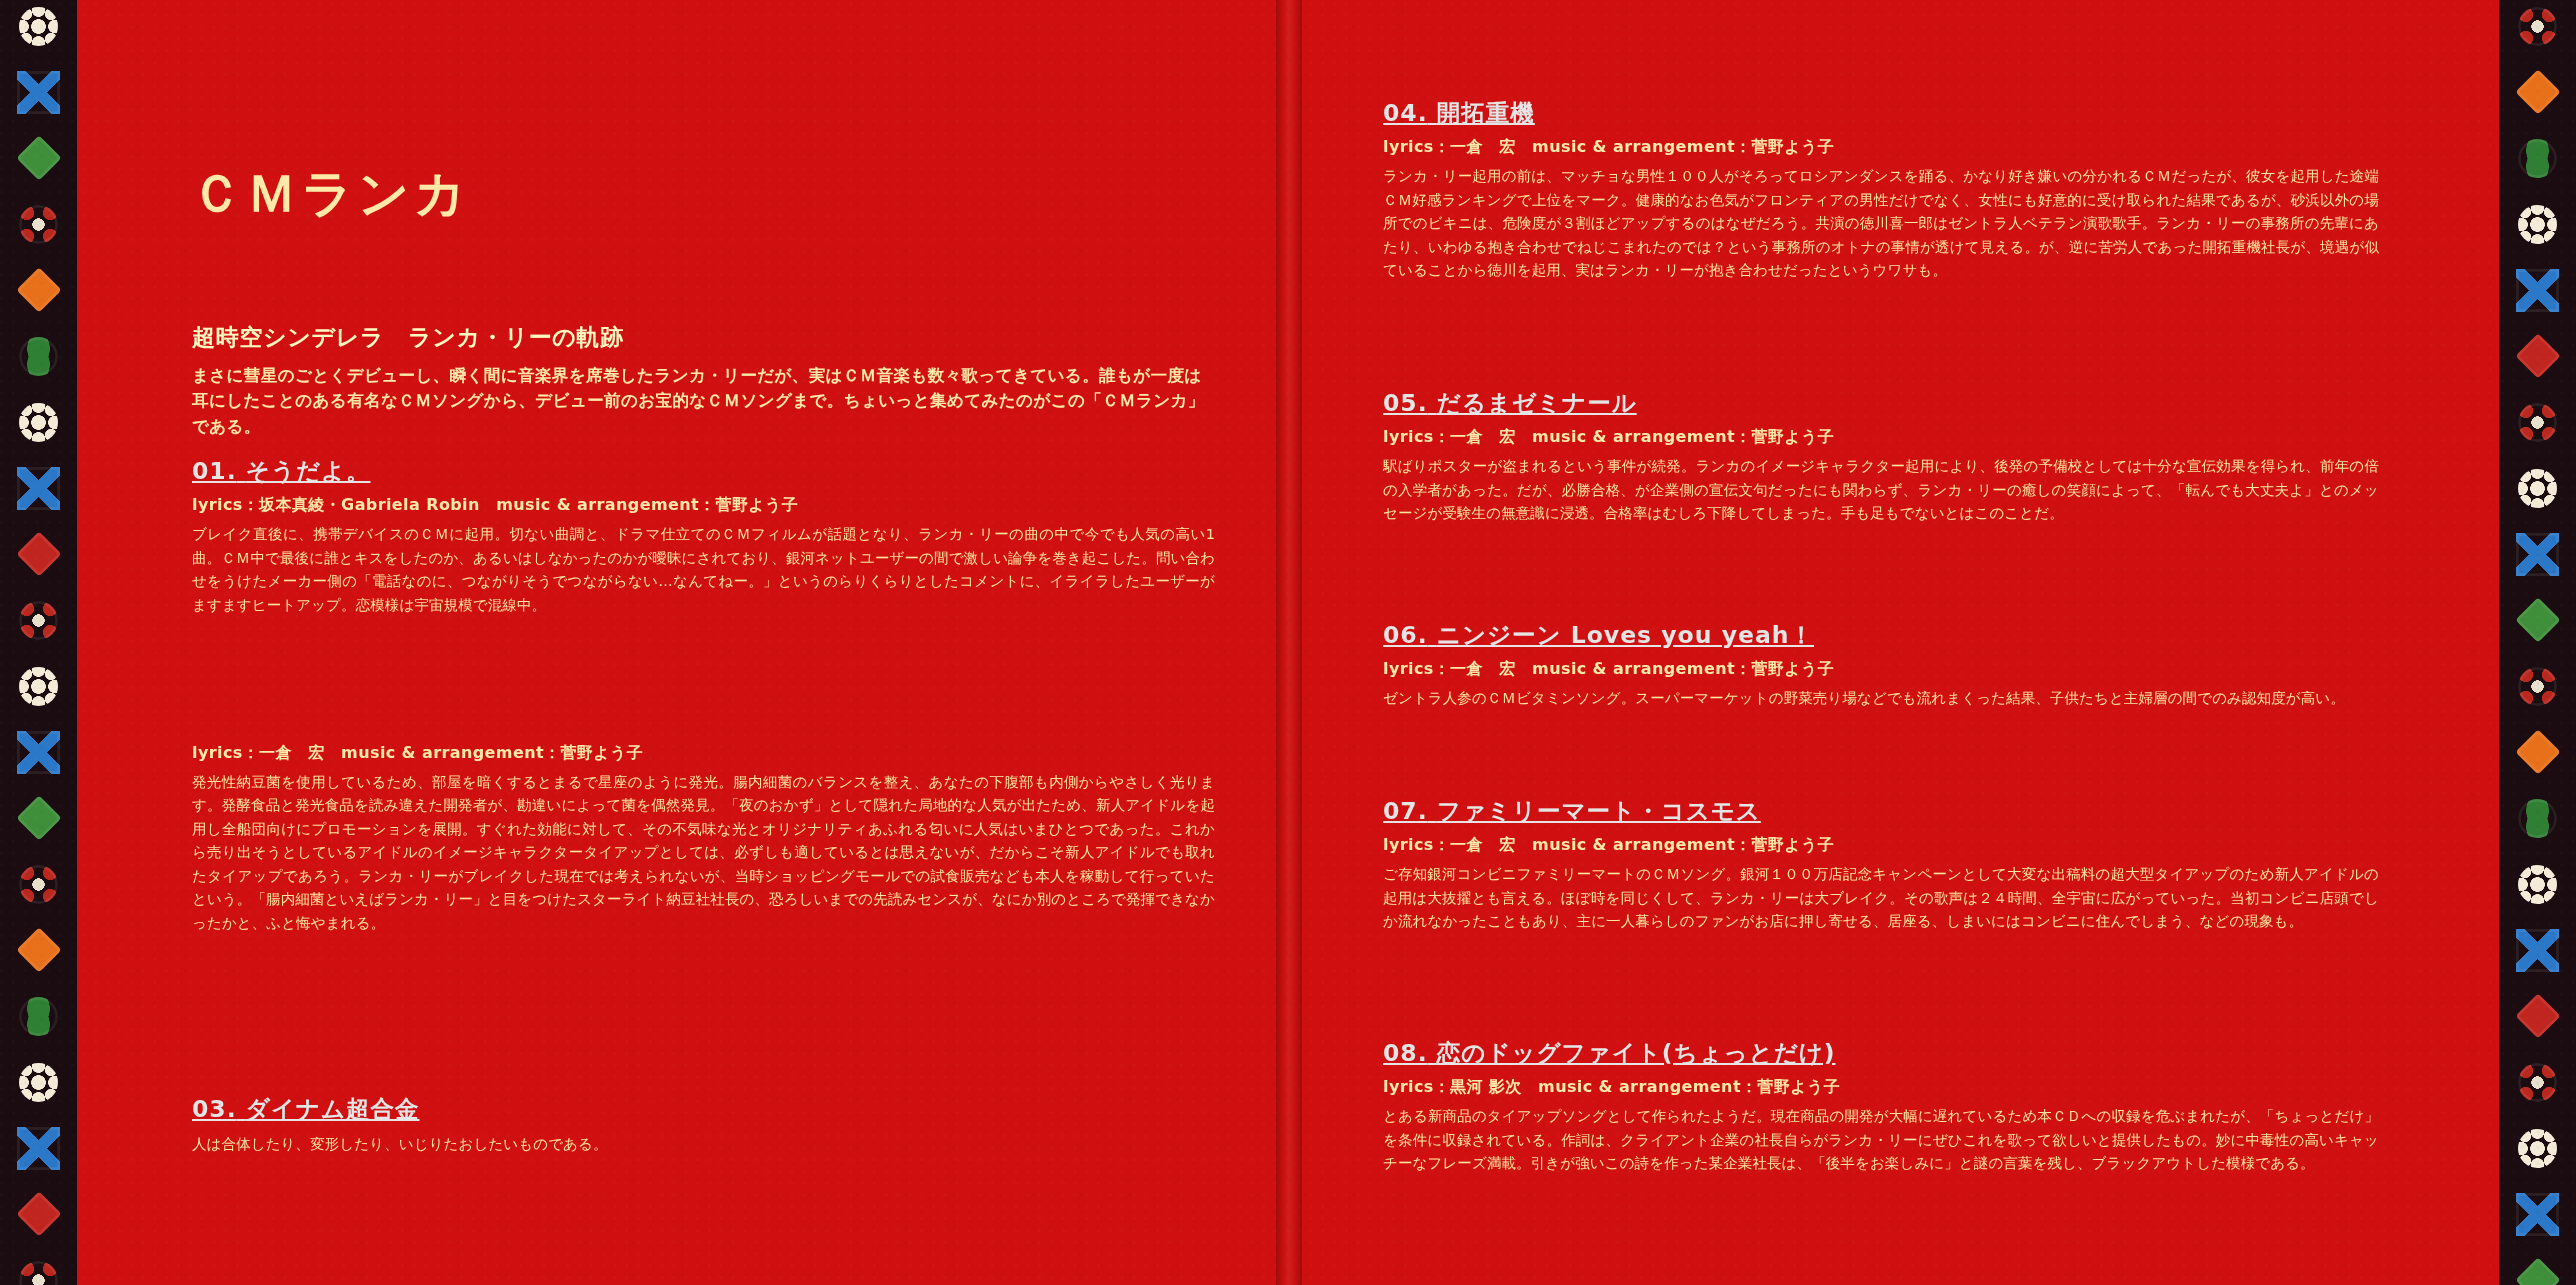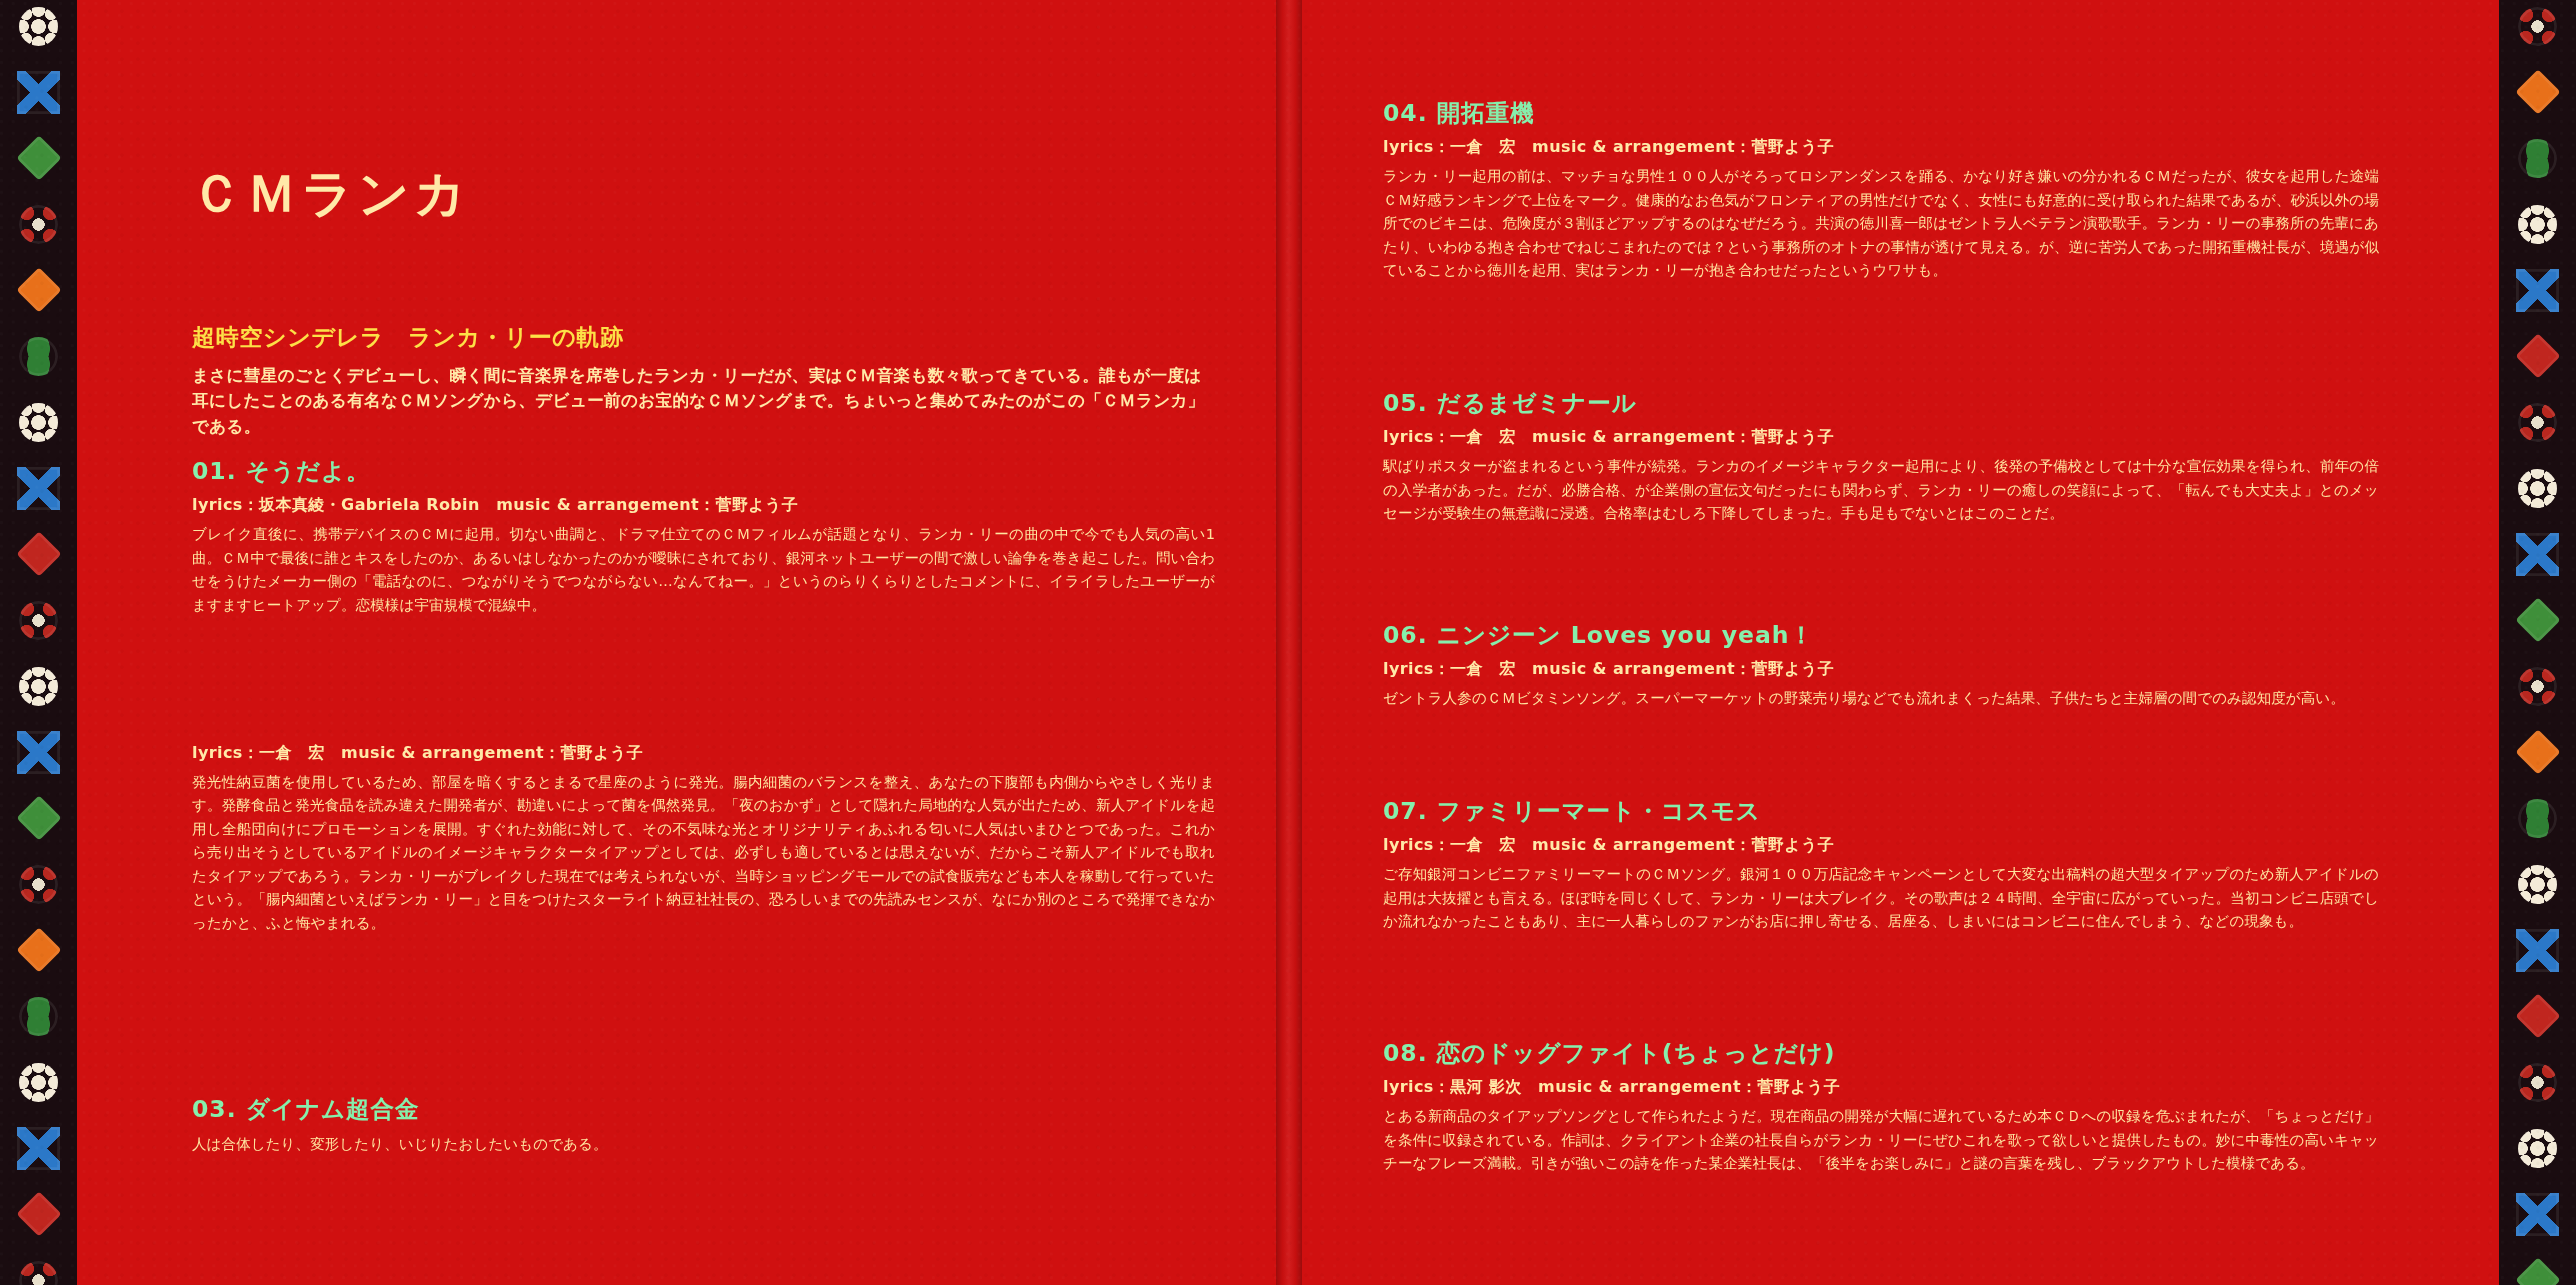--- a/index.html
+++ b/index.html
@@ -147,21 +147,21 @@
     letter-spacing: 4.1px;
     font-family: "DejaVu Sans", "Liberation Sans", sans-serif;
   }
   .lead-block {
     position: absolute;
     left: 115px;
     top: 322px;
     width: 1023px;
   }
   .lead-head {
-    color: #fde047;
+    color: #fef9c3;
     font-size: 23px;
     font-weight: bold;
     letter-spacing: 0.7px;
     margin-bottom: 9.7px;
     font-family: "DejaVu Sans", "Liberation Sans", sans-serif;
   }
   .lead-body {
     color: #ffe9a8;
     font-size: 16.6px;
     font-weight: bold;
@@ -170,26 +170,27 @@
     font-family: "DejaVu Sans", "Liberation Sans", sans-serif;
   }
   .track {
     position: absolute;
     width: 1023px;
   }
   .track.r {
     width: 996px;
   }
   .track-title {
-    color: #86efac;
+    color: #e5e5e5;
     font-size: 23.5px;
     font-weight: bold;
     letter-spacing: 1px;
     margin-bottom: 8.3px;
     font-family: "DejaVu Sans", "Liberation Sans", sans-serif;
+    text-decoration: underline;
   }
   .track-credits {
     color: #ffe9a8;
     font-size: 16px;
     font-weight: bold;
     letter-spacing: 0.4px;
     margin-bottom: 7px;
     font-family: "DejaVu Sans", "Liberation Sans", sans-serif;
   }
   .track-desc {

